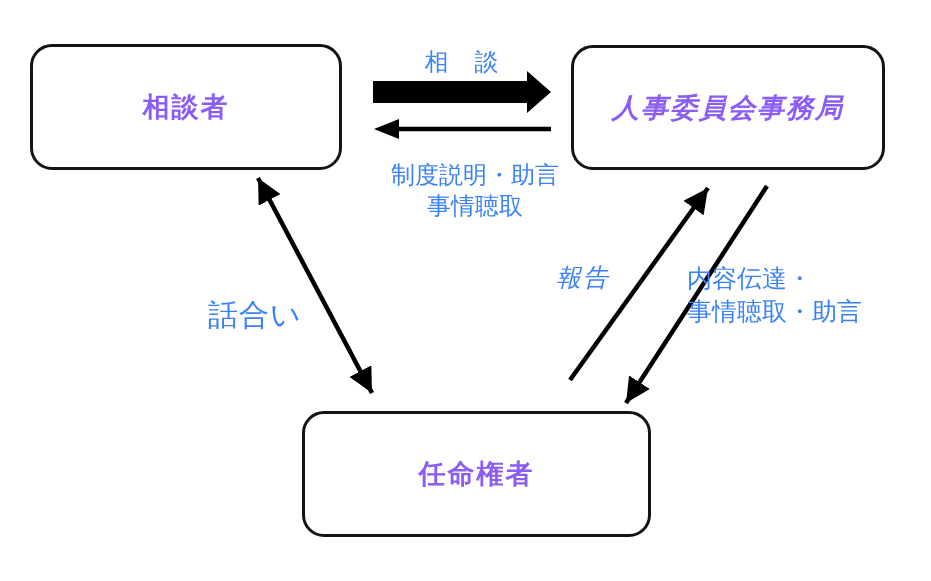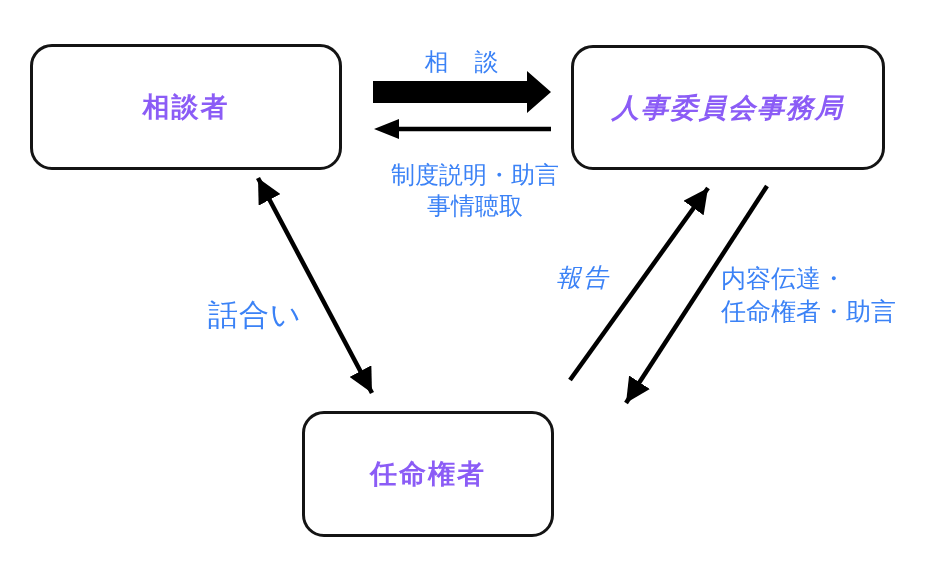--- a/index.html
+++ b/index.html
@@ -26,33 +26,33 @@
     align-items: center;
     justify-content: center;
     color: #8b5cf6;
     font-size: 27px;
     font-weight: bold;
     letter-spacing: 2px;
     z-index: 2;
   }
   .node-consulter   { left: 30px;  top: 44px;  width: 312px; height: 126px; }
   .node-secretariat { left: 571px; top: 45px;  width: 314px; height: 125px; font-style: italic; }
-  .node-appointer   { left: 302px; top: 411px; width: 252px; height: 126px; }
+  .node-appointer   { left: 302px; top: 411px; width: 349px; height: 126px; }
   .edge-label {
     position: absolute;
     color: #3b82f6;
     font-size: 24px;
     z-index: 3;
     white-space: nowrap;
   }
   .label-consult    { left: 373px; top: 46px;  width: 178px; text-align: center; letter-spacing: 1px; }
   .label-explain    { left: 345px; top: 159px; width: 260px; text-align: center; line-height: 31px; }
   .label-discussion { left: 208px; top: 295px; font-size: 30px; letter-spacing: 1px; }
   .label-report     { left: 556px; top: 261px; font-size: 25px; letter-spacing: 2px; font-style: italic; }
-  .label-convey     { left: 721px; top: 262px; text-align: left; line-height: 33px; font-size: 25px; }
+  .label-convey     { left: 687px; top: 262px; text-align: left; line-height: 33px; font-size: 25px; }
 </style>
 </head>
 <body>
 
 <div class="canvas">
 
   <svg class="arrow-layer" width="931" height="581" viewBox="0 0 931 581" xmlns="http://www.w3.org/2000/svg">
     <defs>
       <marker id="ah" viewBox="0 0 10 10" refX="10" refY="5" markerWidth="5.5" markerHeight="5.5" orient="auto-start-reverse">
         <path d="M0,0 L10,5 L0,10 z" fill="#000000"></path>
@@ -89,16 +89,16 @@
     <div>制度説明・助言</div>
     <div>事情聴取</div>
   </div>
 
   <div class="edge-label label-discussion">話合い</div>
 
   <div class="edge-label label-report">報告</div>
 
   <div class="edge-label label-convey">
     <div>内容伝達・</div>
-    <div>任命権者・助言</div>
+    <div>事情聴取・助言</div>
   </div>
 
 </div>
 
 </body></html>

